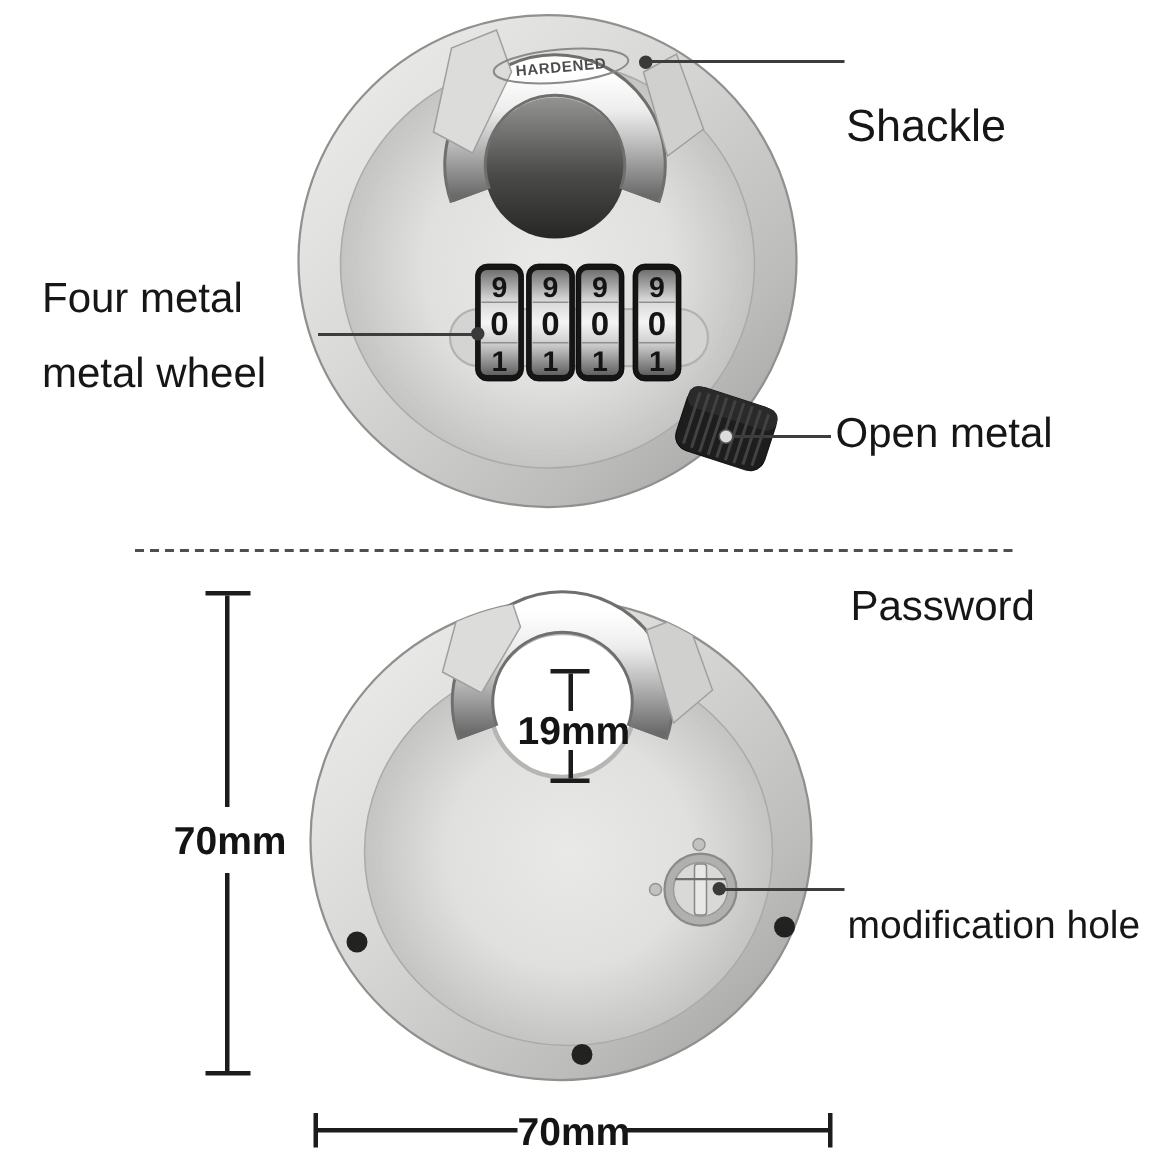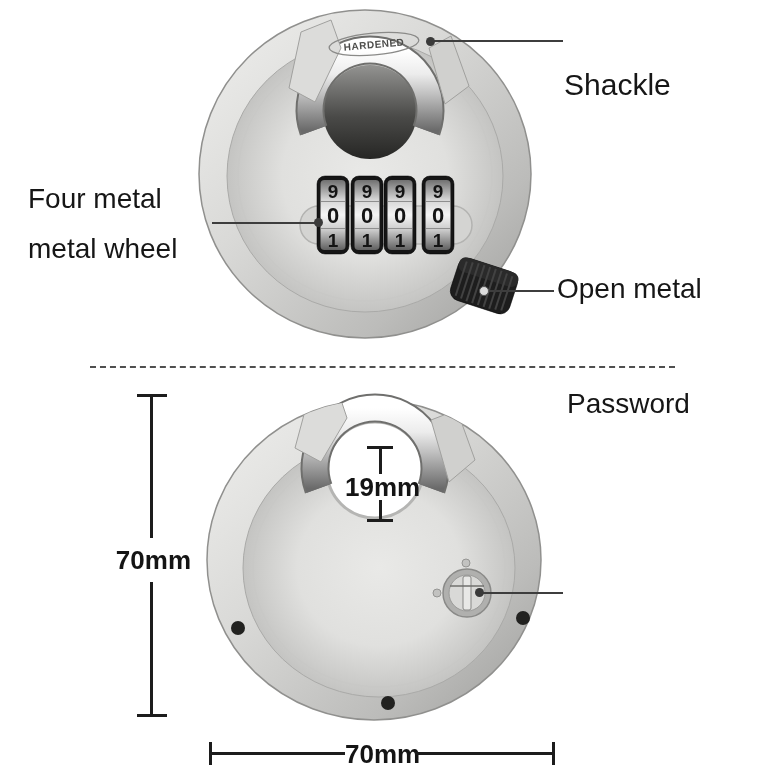--- a/index.html
+++ b/index.html
@@ -232,14 +232,15 @@
   <div>
     <div class="dline-v" style="left:209px;top:742px;height:23px;"></div>
     <div class="dline-h" style="left:212px;top:752px;width:133px;"></div>
     <div class="dim" style="left:345px;top:739px;width:70px;">70mm</div>
     <div class="dline-h" style="left:415px;top:752px;width:137px;"></div>
     <div class="dline-v" style="left:552px;top:742px;height:23px;"></div>
   </div>
 
   <div class="leader" style="left:483px;top:592px;width:80px;"></div>
   <div class="dot" style="left:475px;top:588px;"></div>
+  <div class="lbl lbl-sm" style="left:565px;top:602px;">modification hole</div>
 
 </div>
 
 </body></html>

